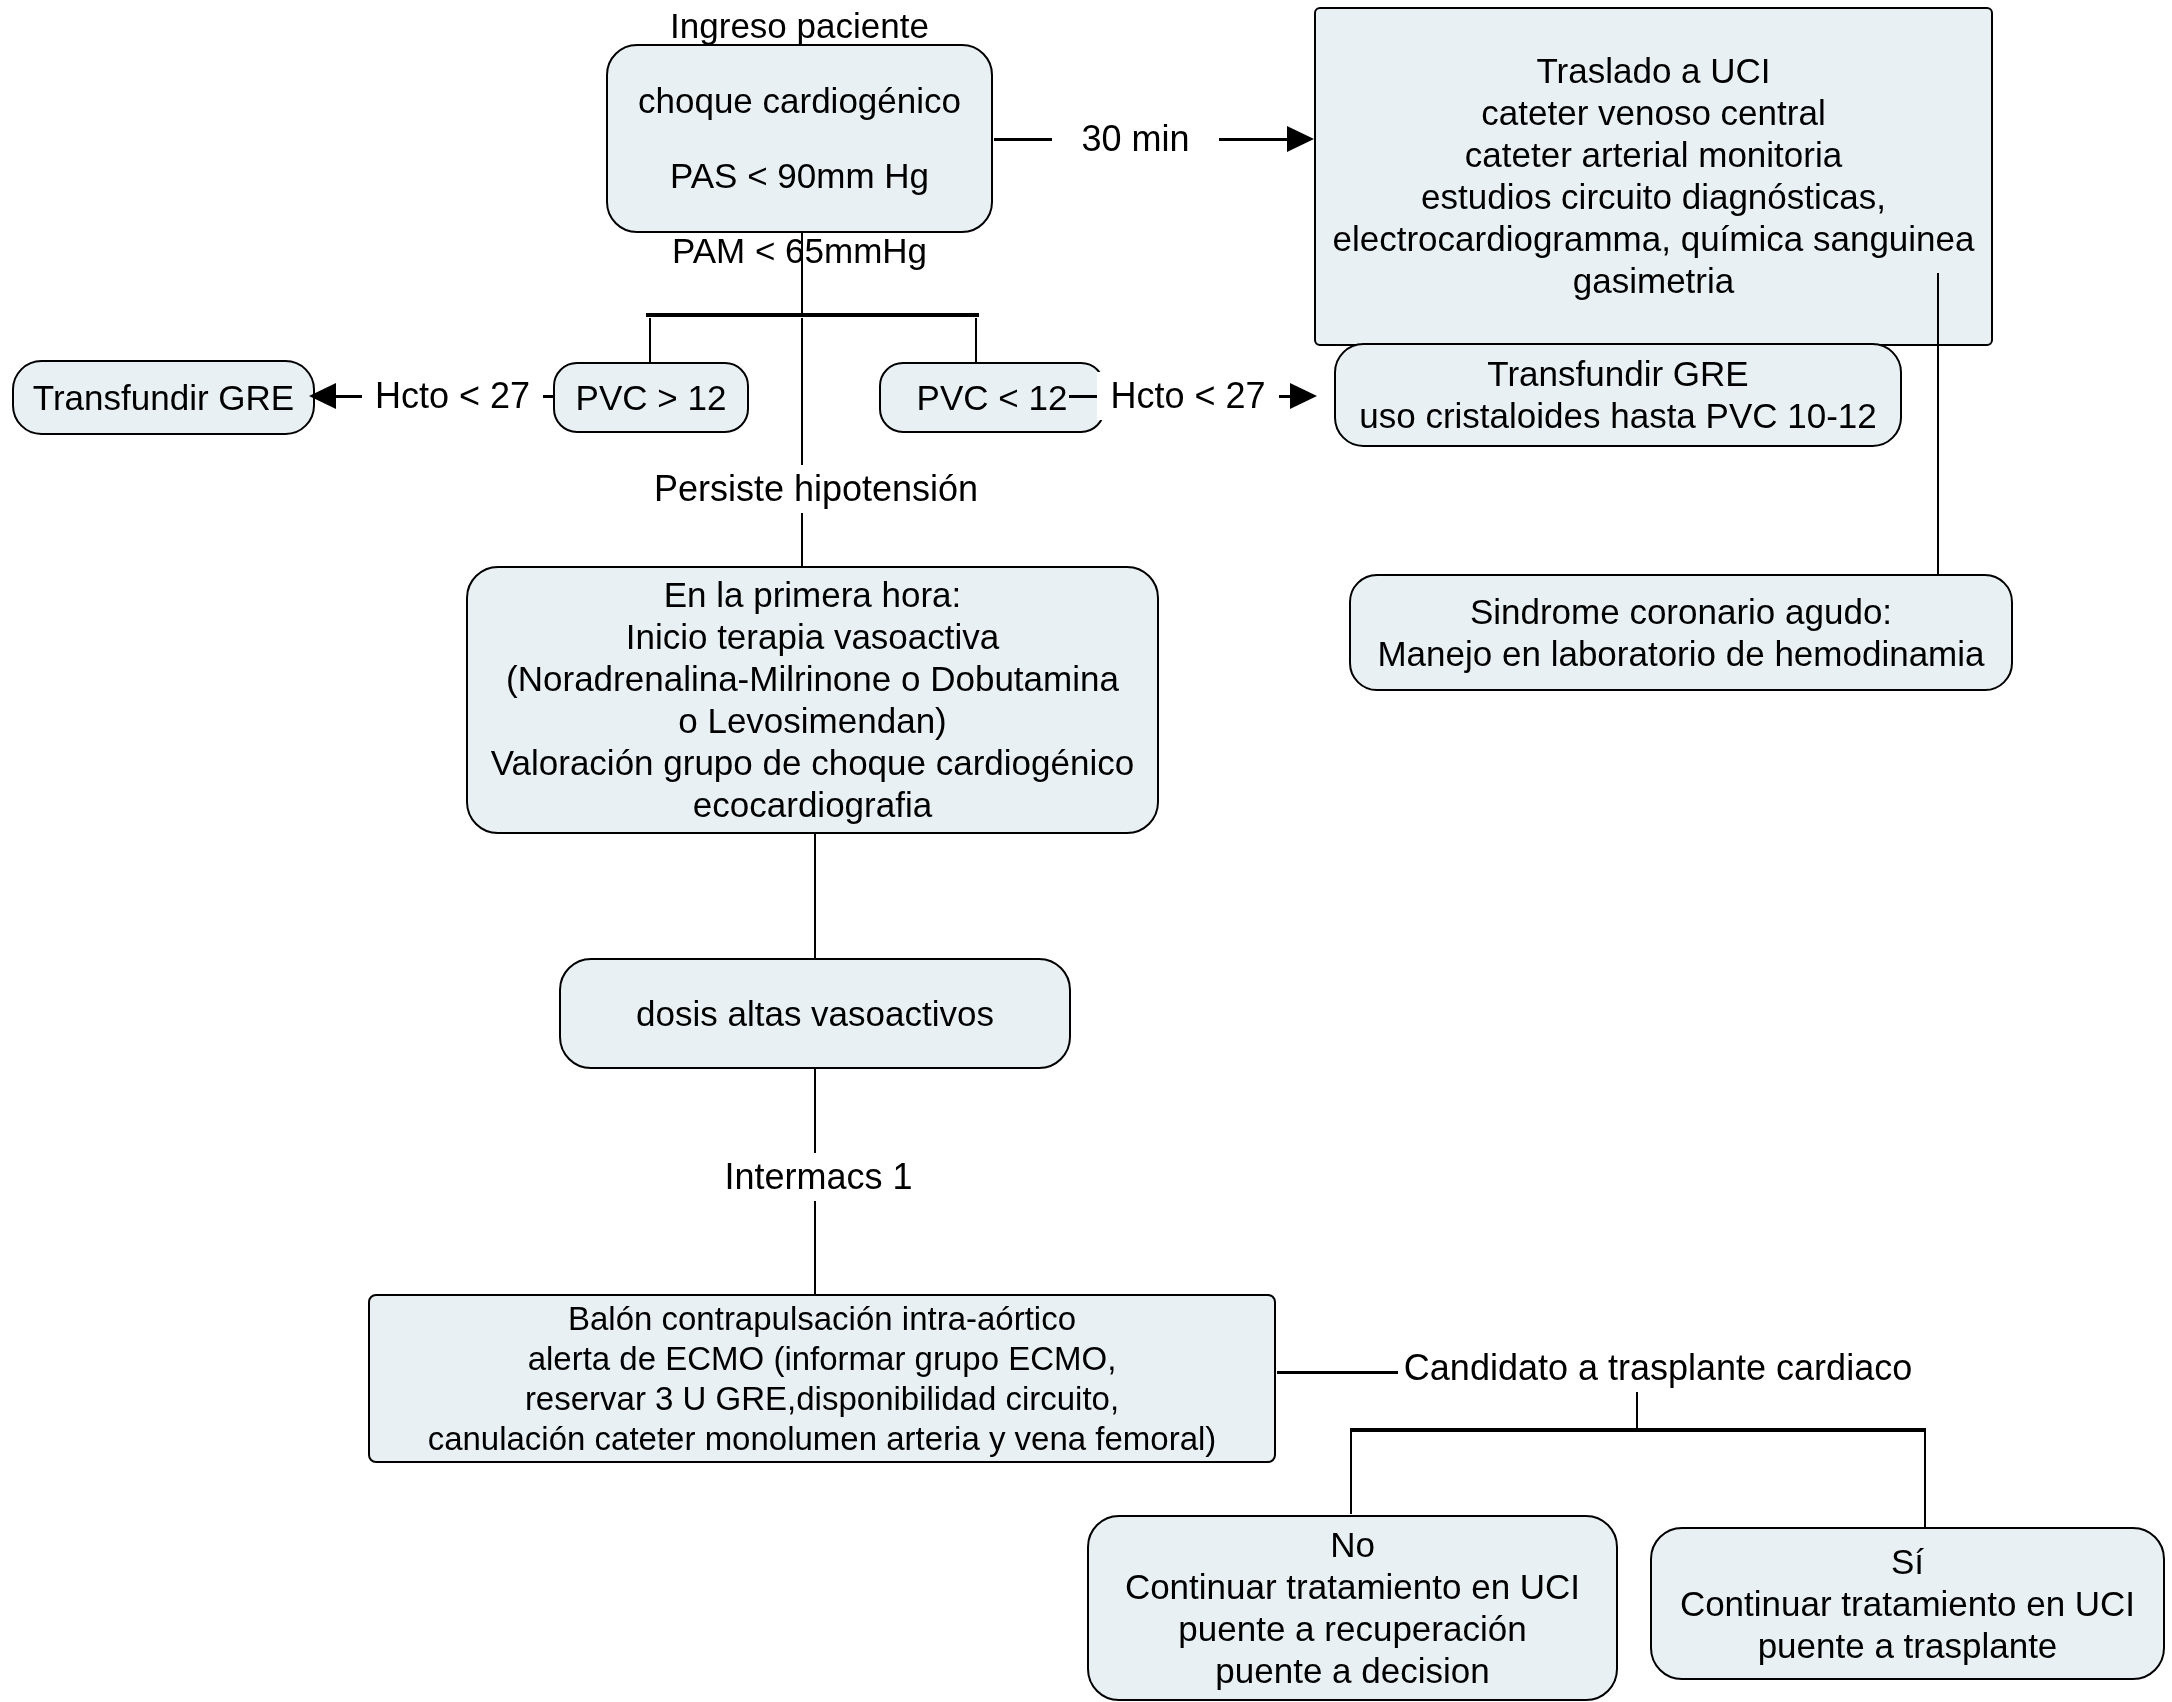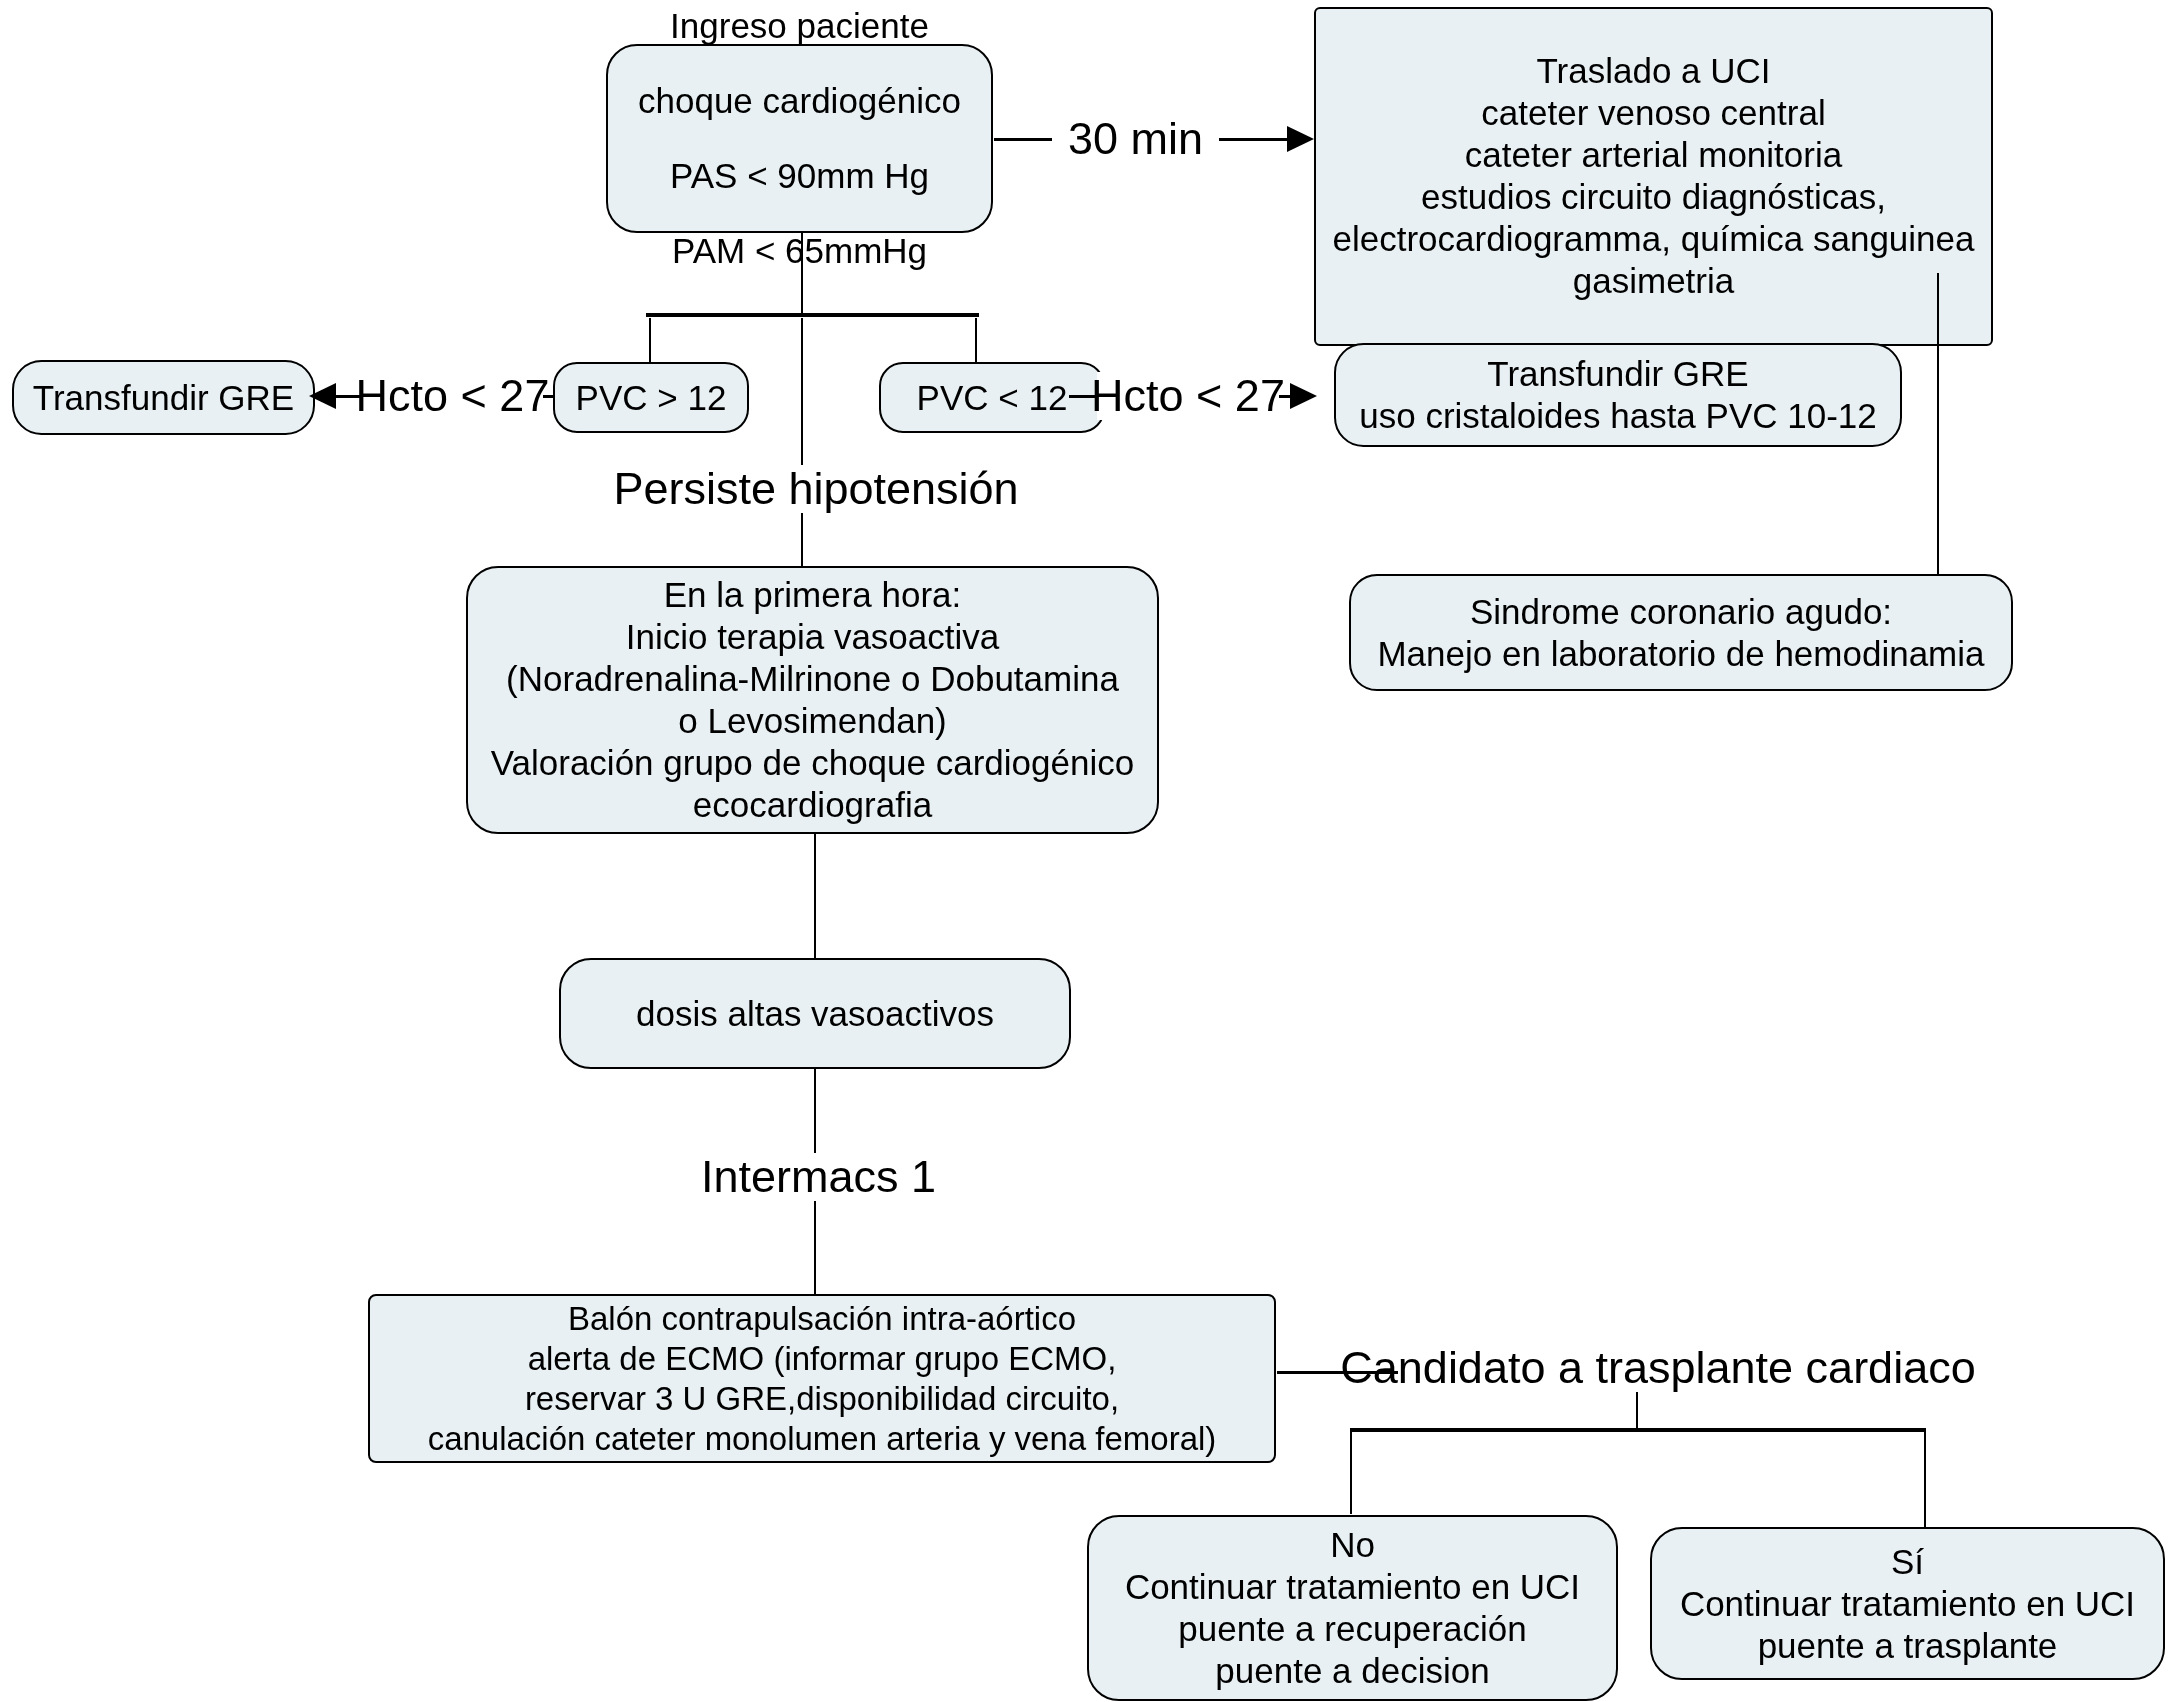--- a/index.html
+++ b/index.html
@@ -24,21 +24,21 @@
     font-size:35px;
     line-height:42px;
   }
   .node .ln { white-space:nowrap; }
   .lbl {
     position:absolute;
     background:#ffffff;
     display:flex;
     align-items:center;
     justify-content:center;
-    font-size:45px;
+    font-size:36px;
     white-space:nowrap;
     z-index:3;
   }
   .vline, .hline { position:absolute; background:#000; z-index:1; }
   .arr { position:absolute; width:0; height:0; z-index:2; }
   .arr.right { border-top:13.4px solid transparent; border-bottom:13.4px solid transparent; border-left:27px solid #000; }
   .arr.left  { border-top:13.4px solid transparent; border-bottom:13.4px solid transparent; border-right:27px solid #000; }
   .small-font { font-size:33px; line-height:40px; }
 </style>
 </head>

